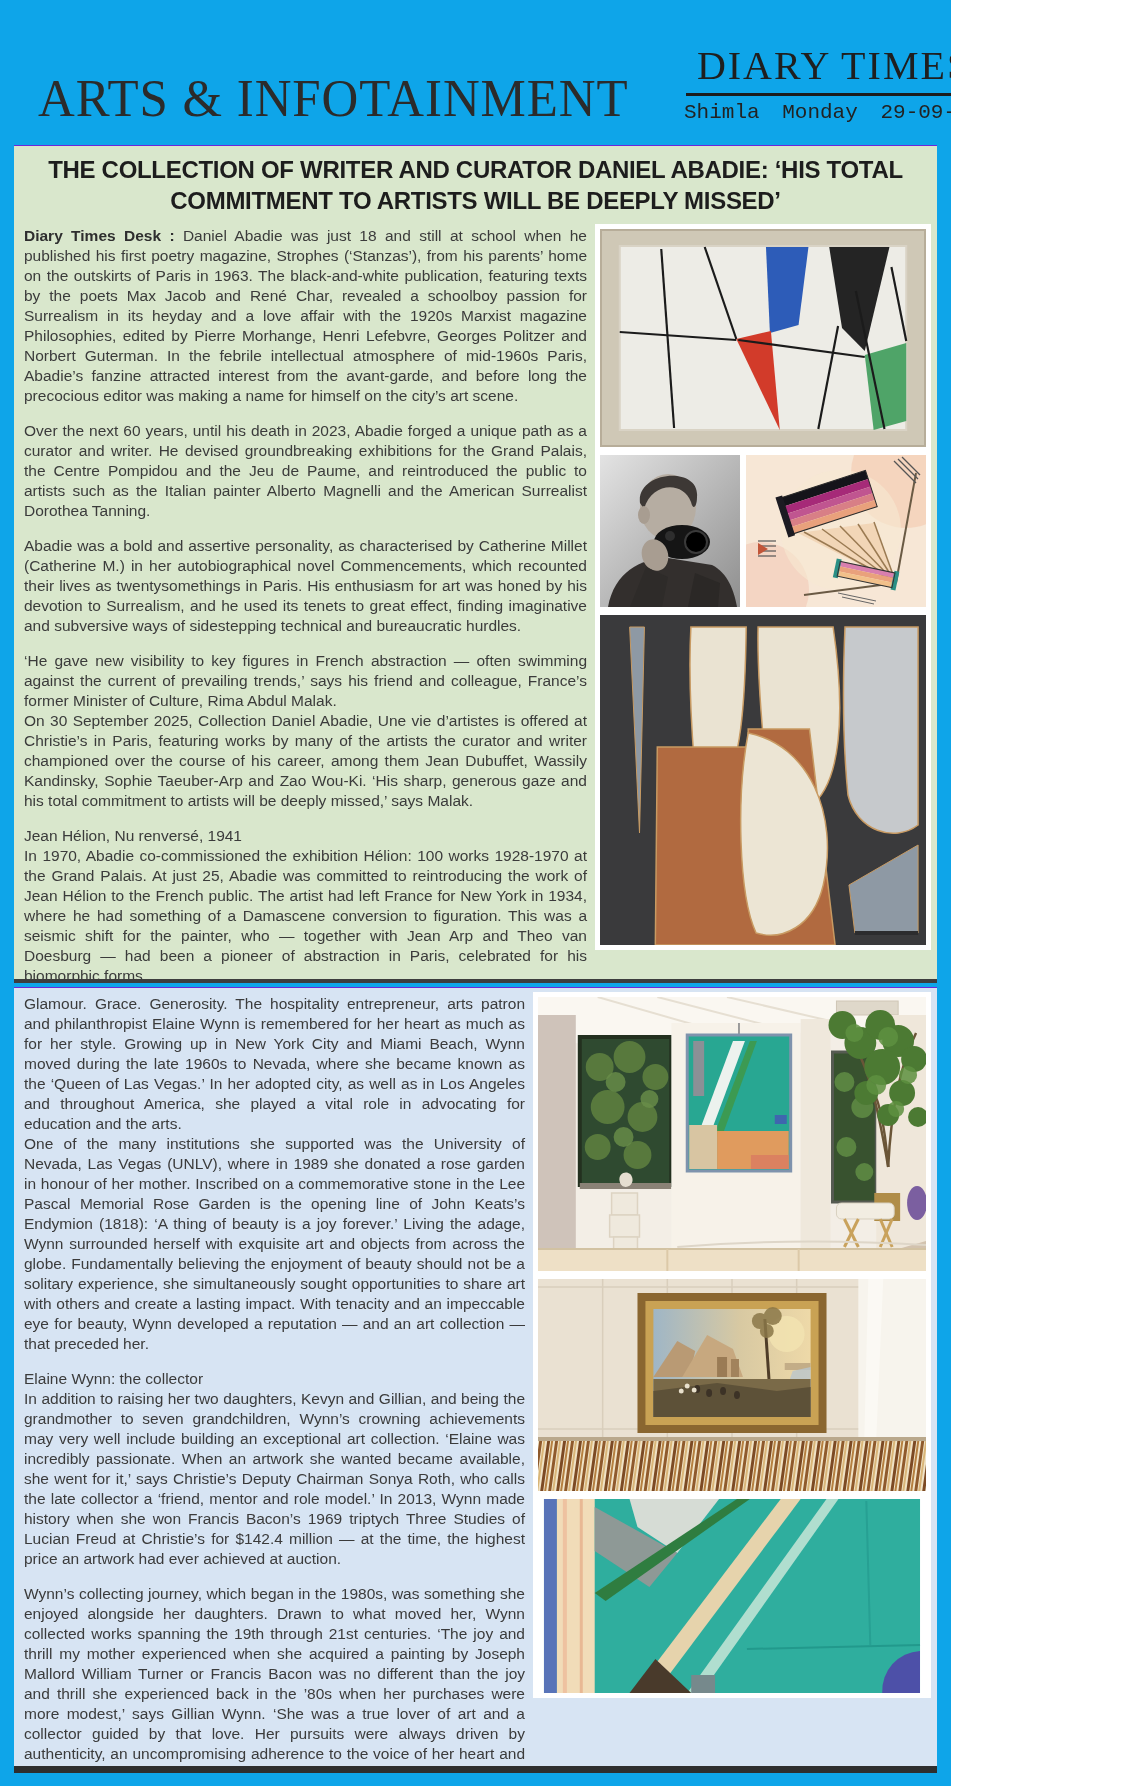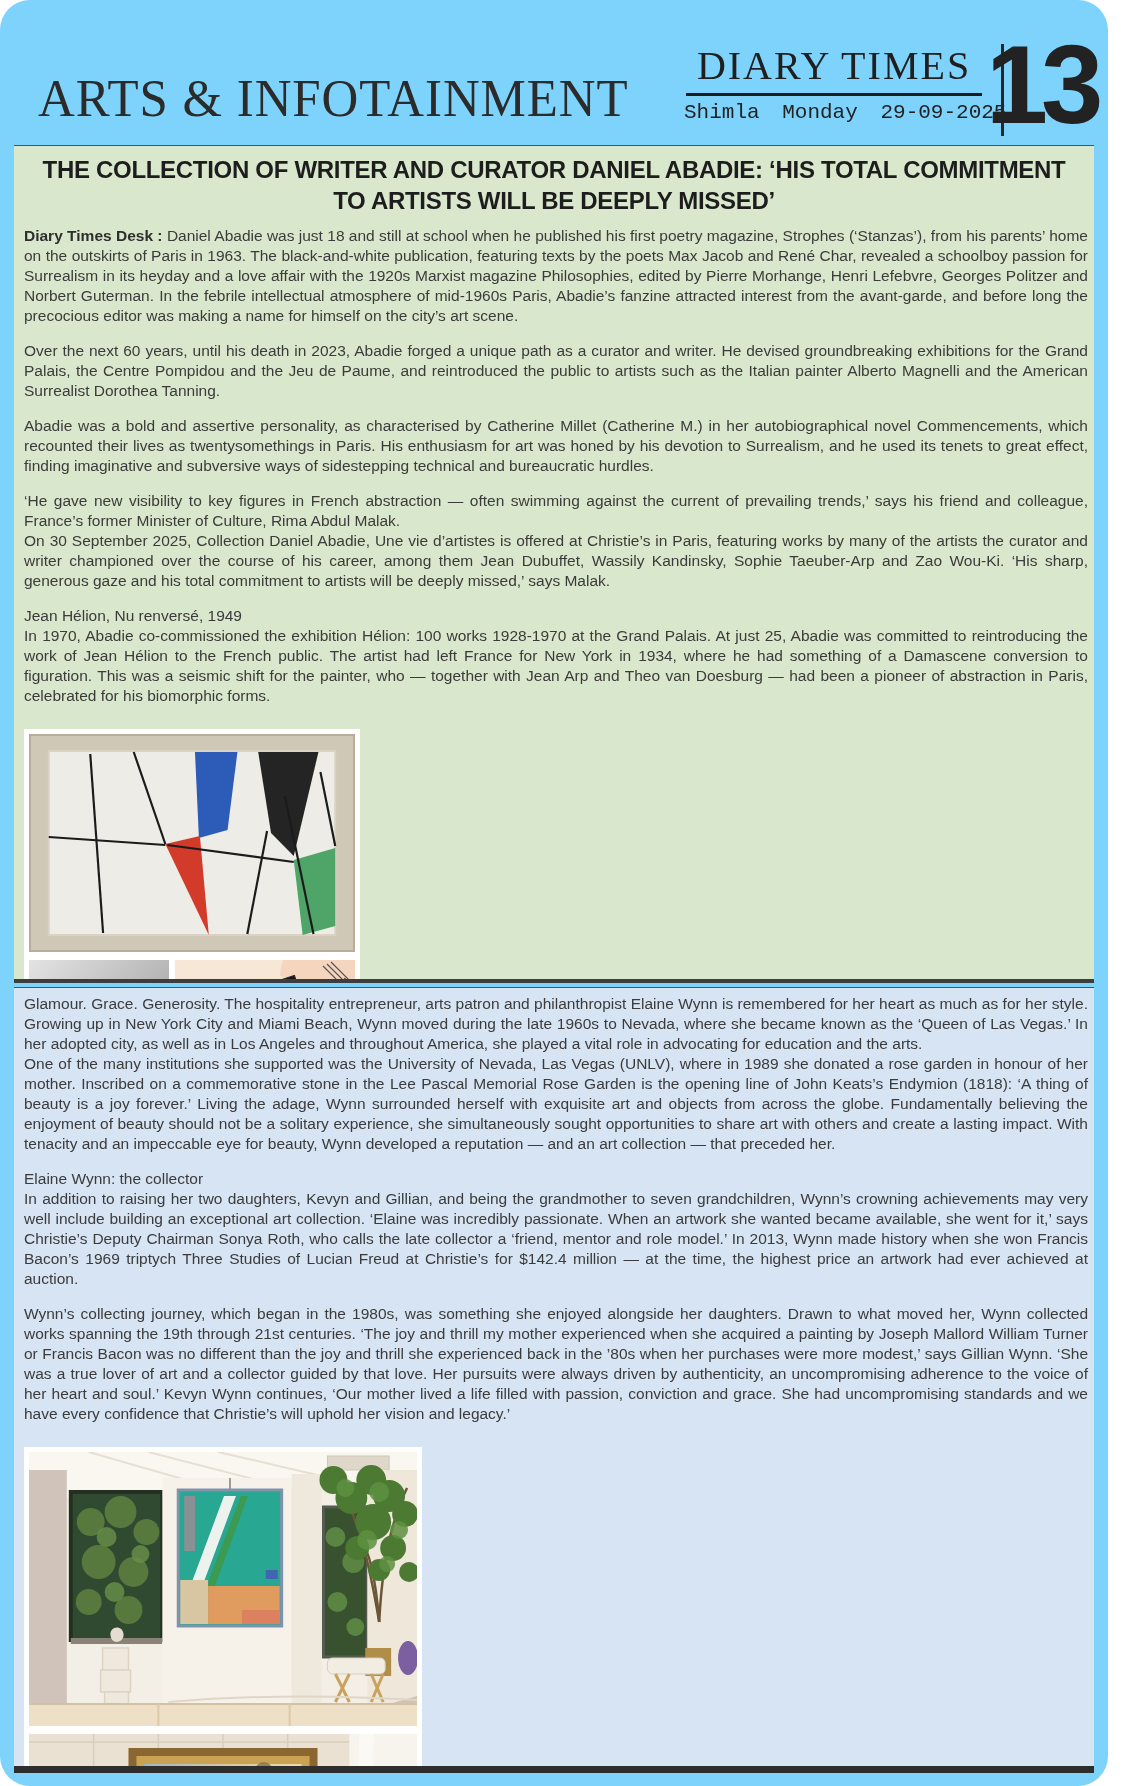--- a/index.html
+++ b/index.html
@@ -1,18 +1,18 @@
 <!DOCTYPE html>
 <html><head>
 <meta charset="utf-8">
 <style>
   * { margin:0; padding:0; box-sizing:border-box; }
   html,body { background:#ffffff; }
-  .page { position:relative; width:1108px; height:1786px; background:#7dd3fc;
-          font-family:"Liberation Sans", sans-serif; overflow:hidden;border-radius:30px; }
+  .page { position:relative; width:951px; height:1786px; background:#0ea5e9;
+          font-family:"Liberation Sans", sans-serif; overflow:hidden; }
 
   
   .masthead { position:relative; height:140px; }
   .section-title { position:absolute; left:38px; top:68px; width:620px;
     font-family:"Liberation Serif", serif; font-size:53px; color:#2b2b2b;
     letter-spacing:1px; transform:scaleX(0.96); transform-origin:left center;
     white-space:nowrap; }
   .mast-right { position:absolute; left:684px; top:42px; width:300px; text-align:center; }
   .paper-name { font-family:"Liberation Serif", serif; font-size:40px; color:#1f1f1f;
     letter-spacing:2px; white-space:nowrap; }
@@ -22,21 +22,21 @@
   .mast-divider { position:absolute; left:1001px; top:44px; width:3px; height:92px; background:#262626; }
   .page-number { position:absolute; left:976px; top:30px; width:130px; text-align:center;
     font-size:112px; line-height:0.98; font-weight:bold; letter-spacing:-7px; color:#222; }
 
   
   .panel { margin:0 14px; border-top:1px solid #6d28d9; border-bottom:4px solid #3d3d3d; overflow:hidden; }
   .panel.green { background:#d9e7cc; height:838px; margin-top:5px; }
   .panel.blue  { background:#d7e4f3; height:786px; margin-top:4px; border-bottom:7px solid #2e2e2e; }
   .headline { text-align:center; font-weight:bold; color:#1d1d1d; padding:8px 22px 4px;
     font-size:24px; line-height:1.3; letter-spacing:-0.3px; }
-  .cols { display:flex; gap:8px; padding:4px 6px 0 10px; align-items:flex-start;flex-direction:column; }
+  .cols { display:flex; gap:8px; padding:4px 6px 0 10px; align-items:flex-start; }
   .textcol { flex:1; padding-top:2px; }
   .imgcol { background:#ffffff; padding:5px; display:flex; flex-direction:column; gap:8px; flex:none; }
   .imgcol.a1 { width:336px; }
   .imgcol.a2 { width:398px; }
   .imgrow { display:flex; gap:6px; }
 
   .body-p { font-size:15.5px; line-height:20px; text-align:justify; color:#3b3b3b;
     margin-bottom:15px; }
   .body-p.tight { margin-bottom:0; }
   .subhead { font-size:15.5px; line-height:20px; color:#3b3b3b; margin-bottom:0; }
@@ -70,21 +70,21 @@
 
   <section class="panel green">
     <h1 class="headline">THE COLLECTION OF WRITER AND CURATOR DANIEL ABADIE: ‘HIS TOTAL COMMITMENT TO ARTISTS WILL BE DEEPLY MISSED’</h1>
     <div class="cols">
       <div class="textcol">
         <p class="body-p"><span class="lead-label">Diary Times Desk :</span> <span>Daniel Abadie was just 18 and still at school when he published his first poetry magazine, Strophes (‘Stanzas’), from his parents’ home on the outskirts of Paris in 1963. The black-and-white publication, featuring texts by the poets Max Jacob and René Char, revealed a schoolboy passion for Surrealism in its heyday and a love affair with the 1920s Marxist magazine Philosophies, edited by Pierre Morhange, Henri Lefebvre, Georges Politzer and Norbert Guterman. In the febrile intellectual atmosphere of mid-1960s Paris, Abadie’s fanzine attracted interest from the avant-garde, and before long the precocious editor was making a name for himself on the city’s art scene.</span></p>
         <p class="body-p">Over the next 60 years, until his death in 2023, Abadie forged a unique path as a curator and writer. He devised groundbreaking exhibitions for the Grand Palais, the Centre Pompidou and the Jeu de Paume, and reintroduced the public to artists such as the Italian painter Alberto Magnelli and the American Surrealist Dorothea Tanning.</p>
         <p class="body-p">Abadie was a bold and assertive personality, as characterised by Catherine Millet (Catherine M.) in her autobiographical novel Commencements, which recounted their lives as twentysomethings in Paris. His enthusiasm for art was honed by his devotion to Surrealism, and he used its tenets to great effect, finding imaginative and subversive ways of sidestepping technical and bureaucratic hurdles.</p>
         <p class="body-p tight">‘He gave new visibility to key figures in French abstraction — often swimming against the current of prevailing trends,’ says his friend and colleague, France’s former Minister of Culture, Rima Abdul Malak.</p>
         <p class="body-p">On 30 September 2025, Collection Daniel Abadie, Une vie d’artistes is offered at Christie’s in Paris, featuring works by many of the artists the curator and writer championed over the course of his career, among them Jean Dubuffet, Wassily Kandinsky, Sophie Taeuber-Arp and Zao Wou-Ki. ‘His sharp, generous gaze and his total commitment to artists will be deeply missed,’ says Malak.</p>
-        <p class="subhead">Jean Hélion, Nu renversé, 1949</p>
+        <p class="subhead">Jean Hélion, Nu renversé, 1941</p>
         <p class="body-p">In 1970, Abadie co-commissioned the exhibition Hélion: 100 works 1928-1970 at the Grand Palais. At just 25, Abadie was committed to reintroducing the work of Jean Hélion to the French public. The artist had left France for New York in 1934, where he had something of a Damascene conversion to figuration. This was a seismic shift for the painter, who — together with Jean Arp and Theo van Doesburg — had been a pioneer of abstraction in Paris, celebrated for his biomorphic forms.</p>
       </div>
 
       <aside class="imgcol a1">
 
         <figure class="fig-magnelli" title="Framed geometric abstract painting with blue, black, red and green shapes on white (Alberto Magnelli style)">
           <svg viewBox="0 0 330 218" preserveAspectRatio="none">
             <rect x="1" y="1" width="328" height="216" fill="#cfc8b6" stroke="#b7ad99" stroke-width="2"></rect>
             <rect x="20" y="17" width="290" height="184" fill="#edece6" stroke="#d9d3c5" stroke-width="2"></rect>
             <polygon points="168,18 211,18 201,96 172,104" fill="#2d5cb8"></polygon>

